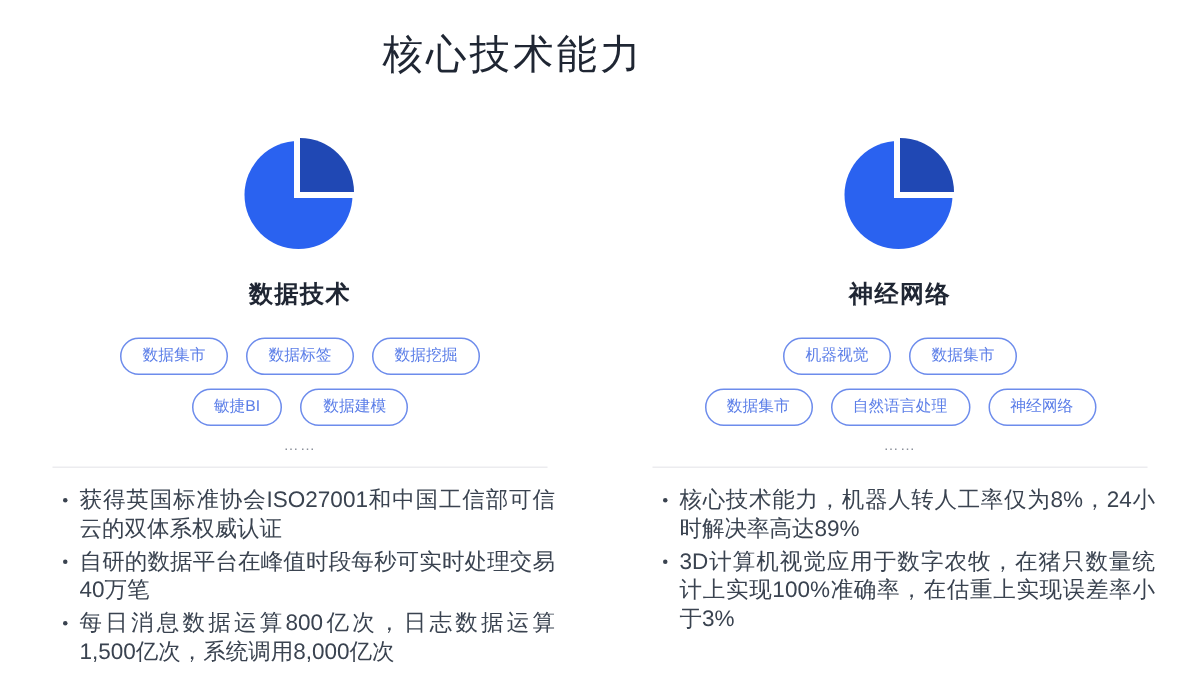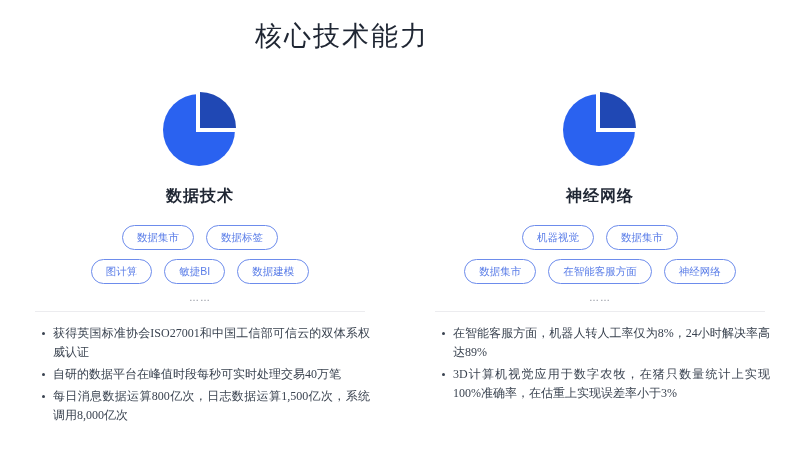--- a/index.html
+++ b/index.html
@@ -128,28 +128,27 @@
   }
 
   .bullets {
     margin-top: 12px;
     width: 330px;
     padding: 0;
     list-style: none;
   }
   .bullets li {
     position: relative;
-    font-size: 12px;
+    font-size: 15px;
     line-height: 19px;
     color: #3a4椒350;
     color: #3a4350;
     padding-left: 13px;
     margin-bottom: 3px;
     text-align: justify;
-    font-family: Liberation Serif, serif;
   }
   .bullets li::before {
     content: "";
     position: absolute;
     left: 2px;
     top: 8px;
     width: 3px;
     height: 3px;
     border-radius: 50%;
     background: #3a4350;
@@ -173,23 +172,23 @@
         <div class="pie-major"></div>
         <div class="pie-minor"></div>
       </div>
 
       <div class="cat-title">数据技术</div>
 
       <div class="pill-rows">
         <div class="pill-row">
           <div class="pill">数据集市</div>
           <div class="pill">数据标签</div>
-        </div>
-        <div class="pill-row">
-          <div class="pill">图计算</div>
+          <div class="pill">数据挖掘</div>
+        </div>
+        <div class="pill-row">
           <div class="pill">敏捷BI</div>
           <div class="pill">数据建模</div>
         </div>
       </div>
 
       <div class="ellipsis">……</div>
 
       <div class="divider"></div>
 
       <ul class="bullets">
@@ -209,30 +208,30 @@
 
       <div class="cat-title">神经网络</div>
 
       <div class="pill-rows">
         <div class="pill-row">
           <div class="pill">机器视觉</div>
           <div class="pill">数据集市</div>
         </div>
         <div class="pill-row">
           <div class="pill">数据集市</div>
-          <div class="pill">在智能客服方面</div>
+          <div class="pill">自然语言处理</div>
           <div class="pill">神经网络</div>
         </div>
       </div>
 
       <div class="ellipsis">……</div>
 
       <div class="divider"></div>
 
       <ul class="bullets">
-        <li>在智能客服方面，机器人转人工率仅为8%，24小时解决率高达89%</li>
+        <li>核心技术能力，机器人转人工率仅为8%，24小时解决率高达89%</li>
         <li>3D计算机视觉应用于数字农牧，在猪只数量统计上实现100%准确率，在估重上实现误差率小于3%</li>
       </ul>
 
     </div>
 
   </div>
 </div>
 
 </body></html>

